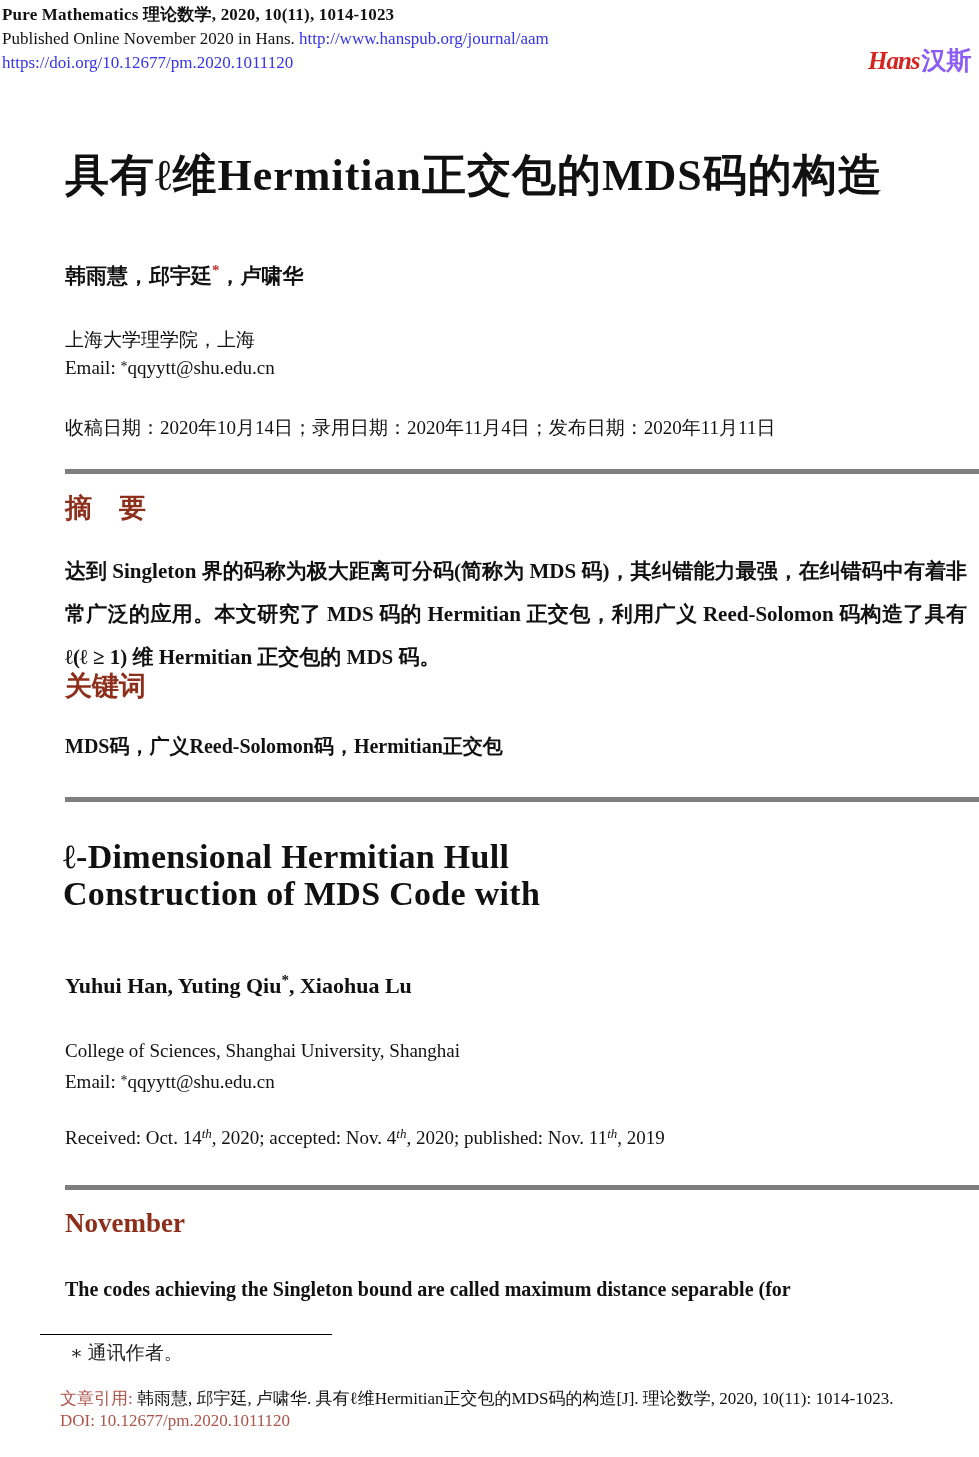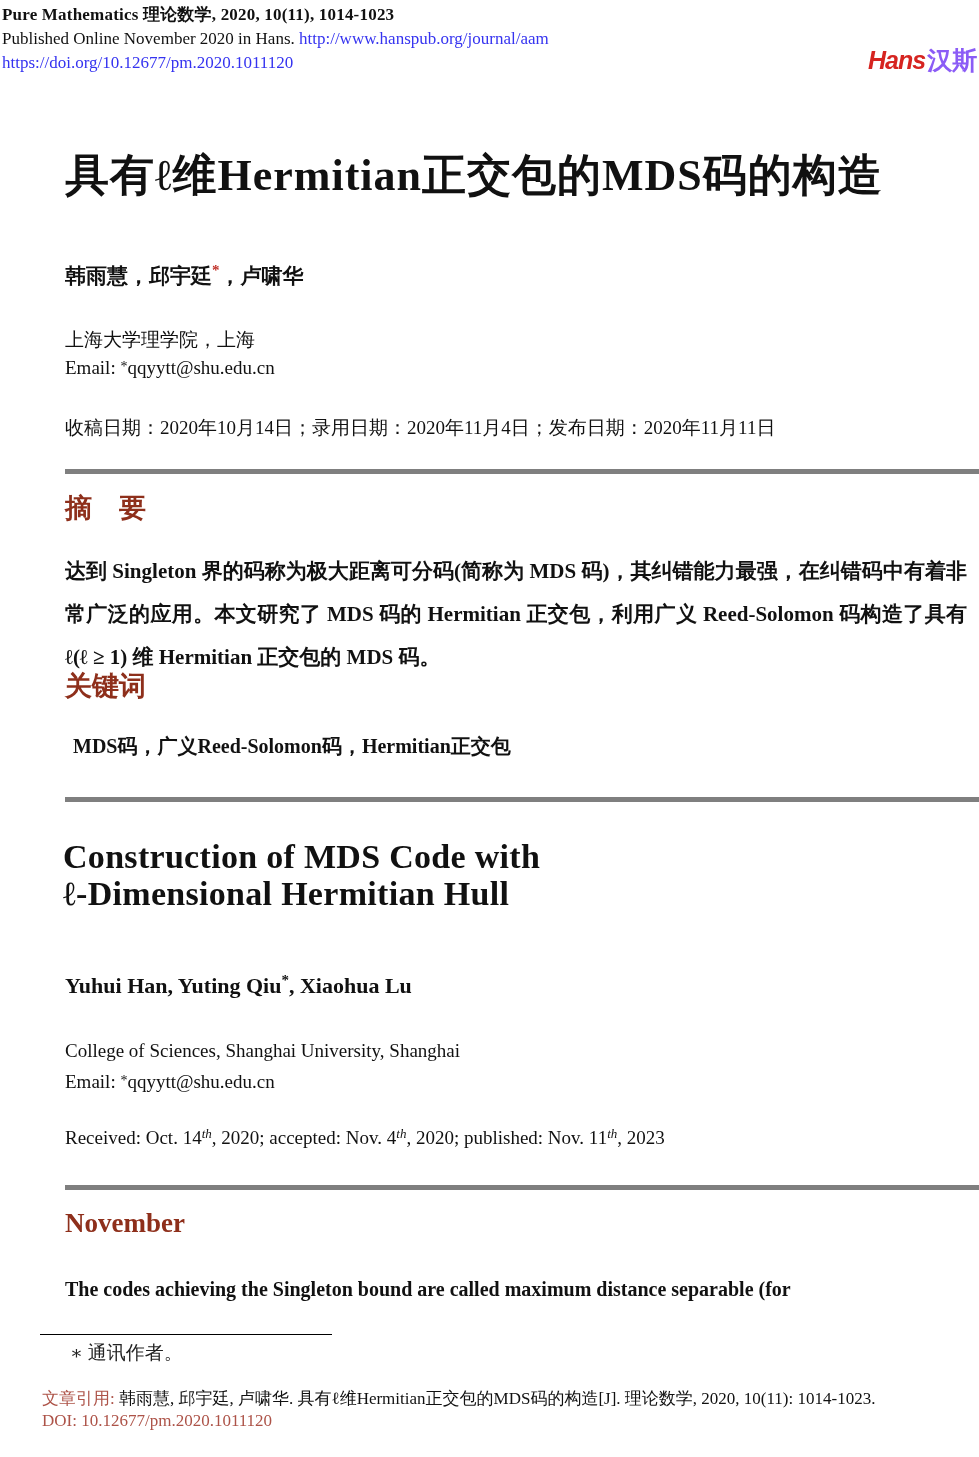--- a/index.html
+++ b/index.html
@@ -10,56 +10,56 @@
     overflow:hidden;
     font-family:"Liberation Serif","DejaVu Serif",serif;
     color:#111111;
     padding-left:10px;
   }
   
   .hdr{position:absolute;top:3px;left:2px;font-size:17px;line-height:24px;}
   .hdr .journal{font-weight:bold;letter-spacing:.2px;}
   .hdr a{color:#3533f0;text-decoration:none;}
   .logo{position:absolute;top:44px;left:868px;font-size:25px;white-space:nowrap;}
-  .logo .latin{color:#d62420;font-weight:bold;font-style:italic;font-family:Liberation Sans, sans-serif;letter-spacing:-1px;}
+  .logo .latin{color:#d62420;font-weight:bold;font-style:italic;font-family:Liberation Serif, serif;letter-spacing:-1px;}
   .logo .cjk{color:#8b5cf6;font-weight:bold;font-family:"DejaVu Sans","Liberation Sans",sans-serif;margin-left:2px;}
   
   .cn-title{position:absolute;top:146px;left:65px;width:900px;font-size:44px;font-weight:bold;letter-spacing:1px;}
   .cn-authors{position:absolute;top:262px;left:65px;font-size:21px;font-weight:bold;}
   .cn-authors .star{color:#c03028;font-size:15px;vertical-align:super;}
   .plainline{position:absolute;left:65px;font-size:19px;}
   .cn-affil{top:327px;}
   .cn-email{top:357px;}
   .cn-dates{top:415px;}
   .estar{font-size:14px;vertical-align:3px;}
   
   .bar{position:absolute;left:65px;width:914px;height:5px;background:#7f7f7f;}
   .bar1{top:469px;} .bar2{top:797px;} .bar3{top:1185px;}
   
   .sec-head{position:absolute;left:65px;color:#8e2f1b;font-weight:bold;font-size:27px;}
   .cn-abs-head{top:490px;font-family:Liberation Mono, monospace;}
   .cn-kw-head{top:668px;}
   .en-abs-head{top:1208px;}
   
   .cn-abs-text{position:absolute;top:550px;left:65px;width:902px;font-size:21px;font-weight:bold;line-height:43px;text-align:justify;}
-  .cn-kw{position:absolute;top:733px;left:65px;font-size:20px;font-weight:bold;margin-left:8px;}
+  .cn-kw{position:absolute;top:733px;left:65px;font-size:20px;font-weight:bold;}
   
   .en-title{position:absolute;top:838px;left:63px;font-size:34px;font-weight:bold;line-height:37px;letter-spacing:.3px;}
   .en-authors{position:absolute;top:972px;left:65px;font-size:22px;font-weight:bold;}
   .en-authors .star{font-size:15px;vertical-align:super;}
   .en-affil{top:1040px;}
   .en-email{top:1071px;}
   .en-received{top:1126px;}
   .sup-th{font-size:13px;font-style:italic;vertical-align:6px;}
   .en-abs-text{position:absolute;top:1278px;left:65px;width:902px;font-size:20px;font-weight:bold;}
   
   .fn-rule{position:absolute;top:1334px;left:40px;width:292px;height:1px;background:#000;}
   .fn-text{position:absolute;top:1340px;left:70px;font-size:19px;color:#222;}
   
-  .citation{position:absolute;top:1388px;left:42px;width:908px;font-size:17px;line-height:22px;}
+  .citation{position:absolute;top:1388px;left:60px;width:908px;font-size:17px;line-height:22px;}
   .citation .red{color:#ad5348;}
   .citation .doi{color:#ad5348;}
 </style>
 </head>
 <body>
 
 <div class="page">
 
   <div class="hdr">
     <div class="journal">Pure Mathematics 理论数学, 2020, 10(11), 1014-1023</div>
@@ -89,36 +89,36 @@
 
   <div class="sec-head cn-abs-head">摘　要</div>
   <div class="cn-abs-text">达到 Singleton 界的码称为极大距离可分码(简称为 MDS 码)，其纠错能力最强，在纠错码中有着非常广泛的应用。本文研究了 MDS 码的 Hermitian 正交包，利用广义 Reed-Solomon 码构造了具有 ℓ(ℓ ≥ 1) 维 Hermitian 正交包的 MDS 码。</div>
 
   <div class="sec-head cn-kw-head">关键词</div>
   <div class="cn-kw">MDS码，广义Reed-Solomon码，Hermitian正交包</div>
 
   <div class="bar bar2"></div>
 
   <div class="en-title">
+    <div>ℓ-Dimensional Hermitian Hull</div>
     <div>Construction of MDS Code with</div>
-    <div>ℓ-Dimensional Hermitian Hull</div>
   </div>
 
   <div class="en-authors">
     <span>Yuhui Han, Yuting Qiu</span><span class="star">*</span><span>, Xiaohua Lu</span>
   </div>
 
   <div class="plainline en-affil">College of Sciences, Shanghai University, Shanghai</div>
 
   <div class="plainline en-email">
     <span>Email: </span><span class="estar">*</span><span>qqyytt@shu.edu.cn</span>
   </div>
 
   <div class="plainline en-received">
-    <span>Received: Oct. 14</span><span class="sup-th">th</span><span>, 2020; accepted: Nov. 4</span><span class="sup-th">th</span><span>, 2020; published: Nov. 11</span><span class="sup-th">th</span><span>, 2023</span>
+    <span>Received: Oct. 14</span><span class="sup-th">th</span><span>, 2020; accepted: Nov. 4</span><span class="sup-th">th</span><span>, 2020; published: Nov. 11</span><span class="sup-th">th</span><span>, 2019</span>
   </div>
 
   <div class="bar bar3"></div>
 
   <div class="sec-head en-abs-head">November</div>
   <div class="en-abs-text">The codes achieving the Singleton bound are called maximum distance separable (for</div>
 
   <div class="fn-rule"></div>
   <div class="fn-text">∗ 通讯作者。</div>
 

